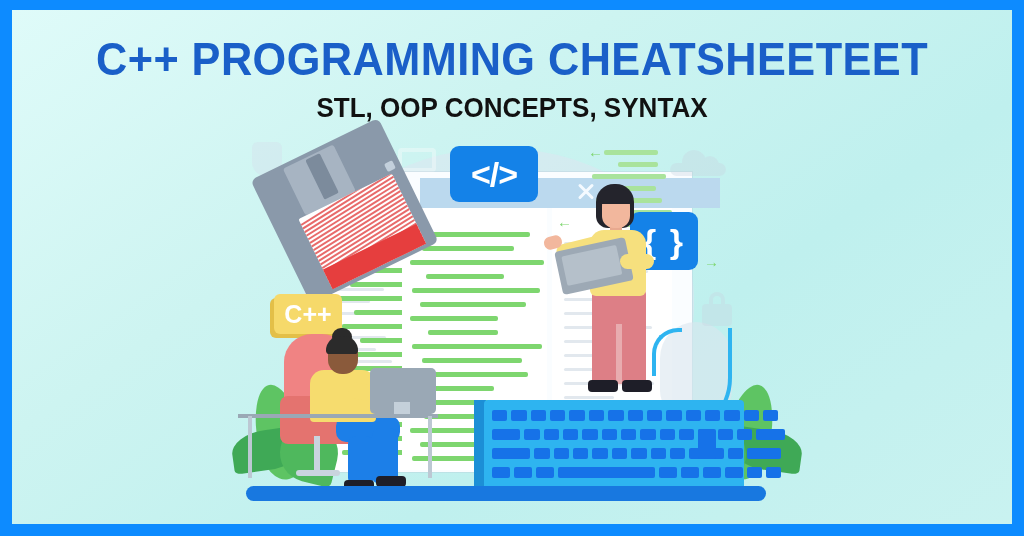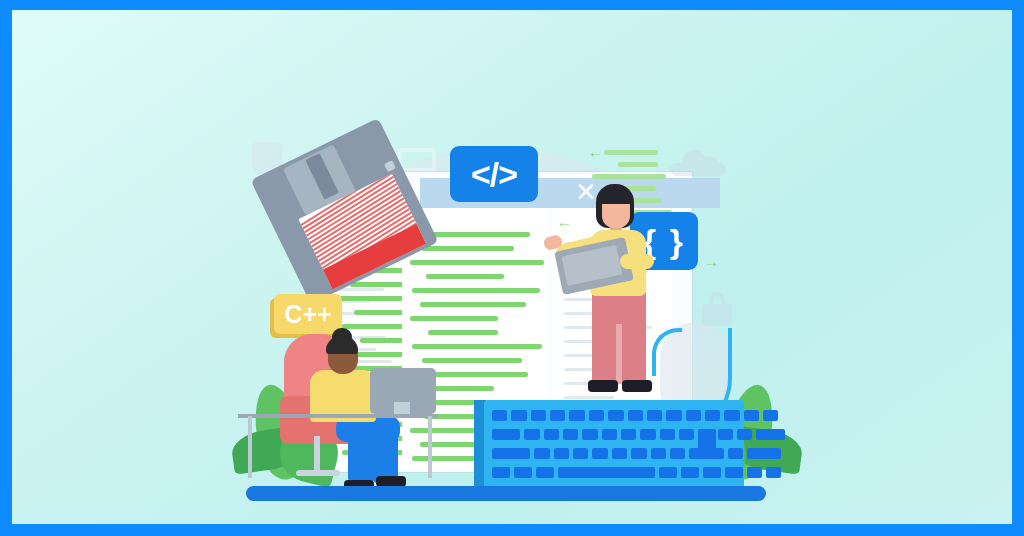--- a/index.html
+++ b/index.html
@@ -159,20 +159,24 @@
      border:4px solid #2EB4F0;border-left:0;border-top:0;border-radius:0 0 60px 0;background:transparent;}
   .cable2{position:absolute;left:400px;top:186px;width:30px;height:48px;
      border:4px solid #2EB4F0;border-right:0;border-bottom:0;border-radius:26px 0 0 0;background:transparent;}
 </style>
 </head>
 <body>
 
 <div class="banner">
   <div class="inner">
 
+    <div class="heading">
+      <div class="title">C++ PROGRAMMING CHEATSHEETEET</div>
+      <div class="subtitle">STL, OOP CONCEPTS, SYNTAX</div>
+    </div>
 
     <div class="stage">
 
       <div class="bg-circle"></div>
       <div class="top-band"></div>
 
       <div class="mon-icon ghost">
         <div class="scr"></div>
           <div class="stand"></div>
       </div>

